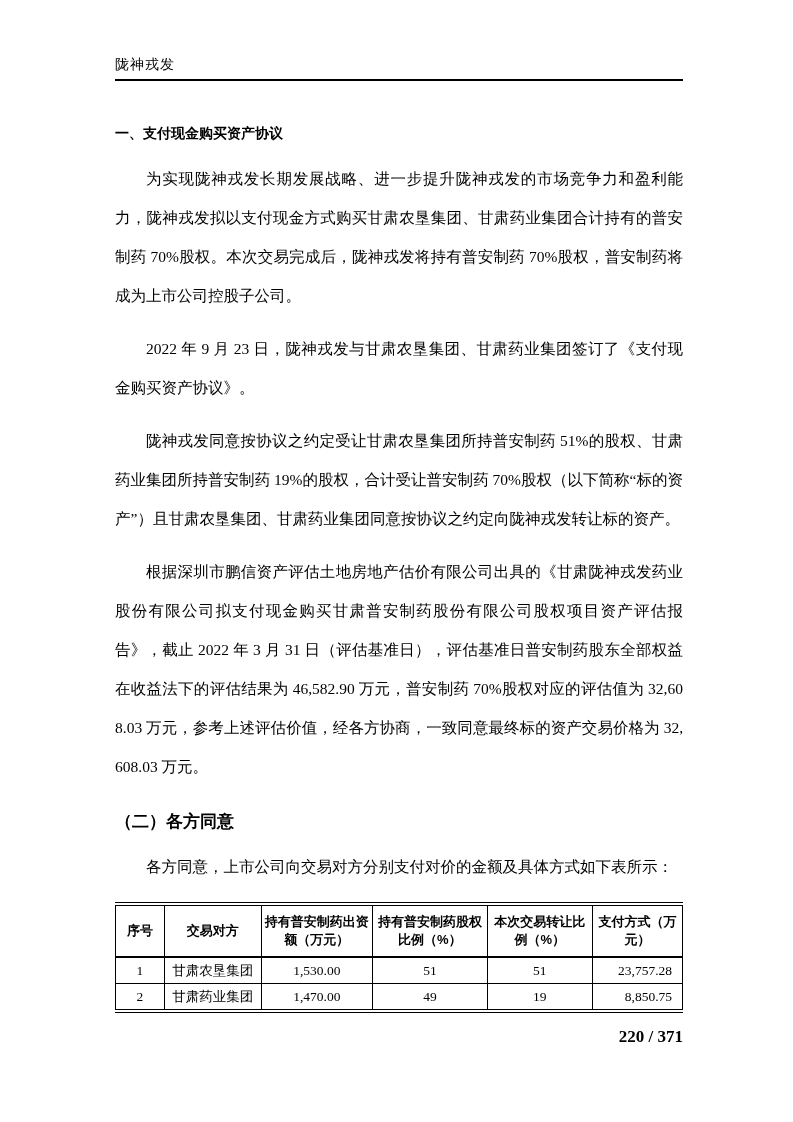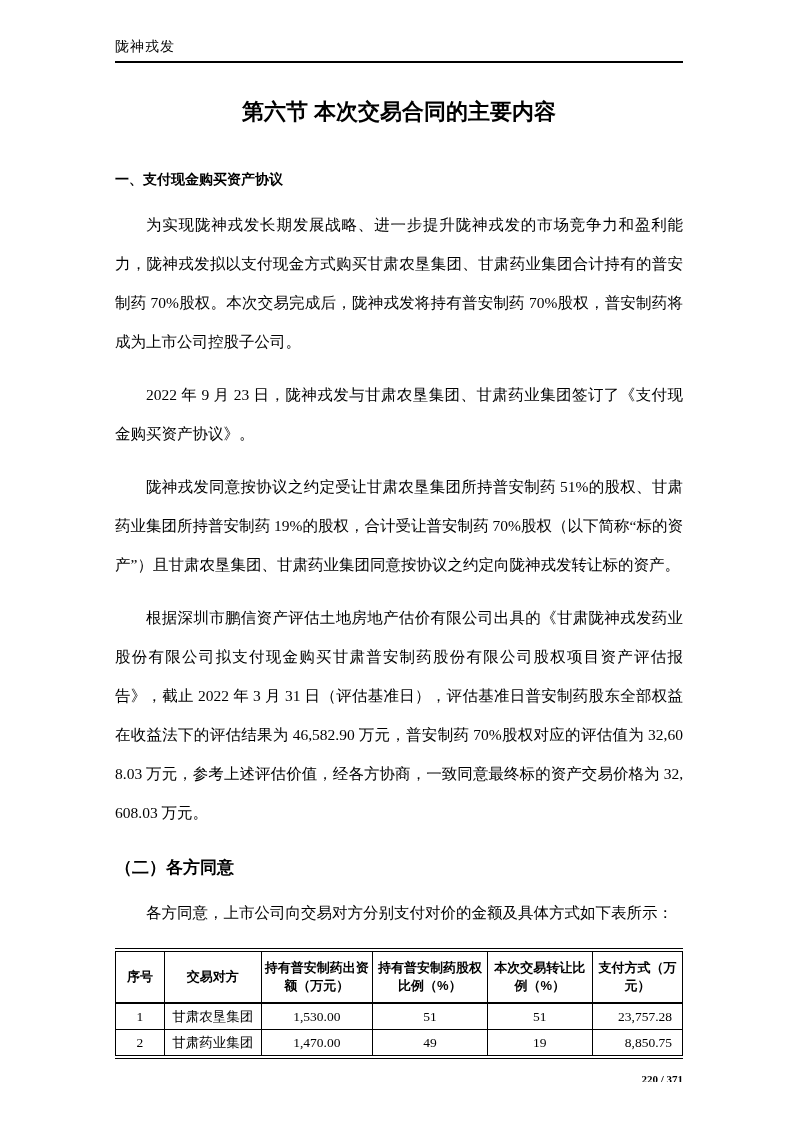--- a/index.html
+++ b/index.html
@@ -8,21 +8,21 @@
     width: 793px;
     height: 1122px;
     background: #ffffff;
     color: #000000;
     font-family: "Liberation Serif", "DejaVu Serif", serif;
   }
   .page {
     position: relative;
     width: 793px;
     height: 1082px;
-    padding: 38px 110px 0 115px;
+    padding: 56px 110px 0 115px;
     overflow: hidden;
   }
   
   .running-header {
     display: flex;
     justify-content: space-between;
     align-items: flex-end;
     font-size: 14px;
     padding-bottom: 5px;
     border-bottom: 2px solid #000;
@@ -88,33 +88,32 @@
     padding: 4px 4px;
     text-align: center;
     vertical-align: middle;
   }
   table.pay-table td.num-right { text-align: right; padding-right: 10px; }
   
   .page-footer {
     margin-top: 14px;
     text-align: right;
     font-weight: bold;
-    font-size: 11px;
+    font-size: 17px;
   }
 </style>
 </head>
 <body>
 
 <div class="page">
 
   <div class="running-header">
     <span class="hl">陇神戎发</span>
   </div>
 
-  <div class="chapter-title">第六节 本次交易合同的主要内容</div>
 
   <div class="h-section">一、支付现金购买资产协议</div>
 
   <p class="body-para">为实现陇神戎发长期发展战略、进一步提升陇神戎发的市场竞争力和盈利能力，陇神戎发拟以支付现金方式购买甘肃农垦集团、甘肃药业集团合计持有的普安制药 70%股权。本次交易完成后，陇神戎发将持有普安制药 70%股权，普安制药将成为上市公司控股子公司。</p>
   <p class="body-para">2022 年 9 月 23 日，陇神戎发与甘肃农垦集团、甘肃药业集团签订了《支付现金购买资产协议》。</p>
 
 
   <p class="body-para">陇神戎发同意按协议之约定受让甘肃农垦集团所持普安制药 51%的股权、甘肃药业集团所持普安制药 19%的股权，合计受让普安制药 70%股权（以下简称“标的资产”）且甘肃农垦集团、甘肃药业集团同意按协议之约定向陇神戎发转让标的资产。</p>
   <p class="body-para">根据深圳市鹏信资产评估土地房地产估价有限公司出具的《甘肃陇神戎发药业股份有限公司拟支付现金购买甘肃普安制药股份有限公司股权项目资产评估报告》，截止 2022 年 3 月 31 日（评估基准日），评估基准日普安制药股东全部权益在收益法下的评估结果为 46,582.90 万元，普安制药 70%股权对应的评估值为 32,608.03 万元，参考上述评估价值，经各方协商，一致同意最终标的资产交易价格为 32,608.03 万元。</p>
 

